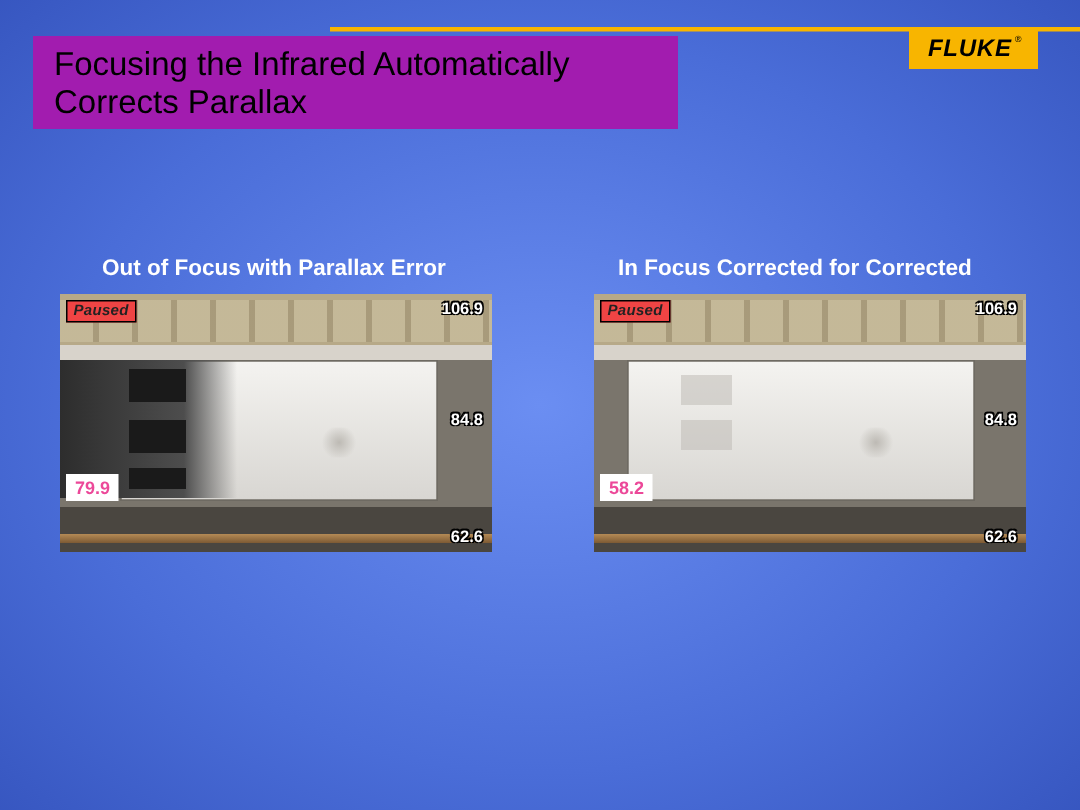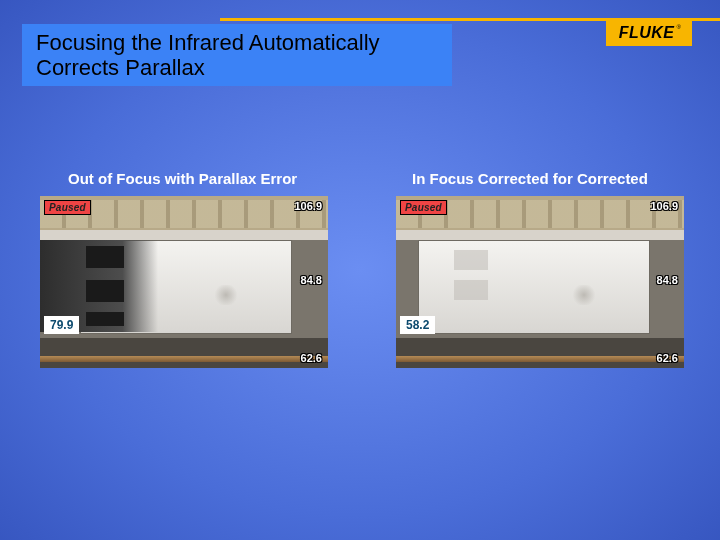--- a/index.html
+++ b/index.html
@@ -22,21 +22,21 @@
     position:absolute;top:20px;right:28px;
     width:86px;height:26px;background:#f8b500;color:#000;
     font-weight:900;font-size:16px;letter-spacing:0.5px;
     display:flex;align-items:center;justify-content:center;
     font-family:Arial,Helvetica,sans-serif;
     font-style:italic;
   }
   .brandbox .reg{font-size:6px;position:relative;top:-6px;left:2px;font-weight:400}
   .titlebox{
     position:absolute;top:24px;left:22px;
-    width:430px;height:62px;background:#3b82f6;color:#000;
+    width:430px;height:62px;background:#a21caf;color:#000;
     padding:6px 14px;box-sizing:border-box;
     font-size:22px;line-height:25px;
   }
   .cap{
     position:absolute;top:170px;
     color:#fff;font-weight:700;font-size:15px;
   }
   .cap.left{left:68px}
   .cap.right{left:412px}
 
@@ -99,21 +99,21 @@
       -1px -1px 0 #000,1px -1px 0 #000,-1px 1px 0 #000,1px 1px 0 #000;
     font-family:Arial,Helvetica,sans-serif;
     white-space:nowrap;
   }
   .pausedbox{
     position:absolute;top:4px;left:4px;background:#ef4444;color:#222;
     font-size:10px;font-weight:700;padding:1px 4px;border:1px solid #000;
     font-style:italic;letter-spacing:0.2px;
   }
   .bigtemp{
-    position:absolute;left:4px;bottom:34px;background:#fff;color:#0c4a6e;
+    position:absolute;left:4px;bottom:34px;background:#fff;color:#ec4899;
     font-size:12px;font-weight:700;padding:2px 6px;
   }
   .val-top{top:4px;right:6px}
   .val-mid{top:78px;right:6px}
   .val-bot{bottom:4px;right:6px}
 </style>
 </head>
 <body>
 
 <div class="topstrip"></div>

